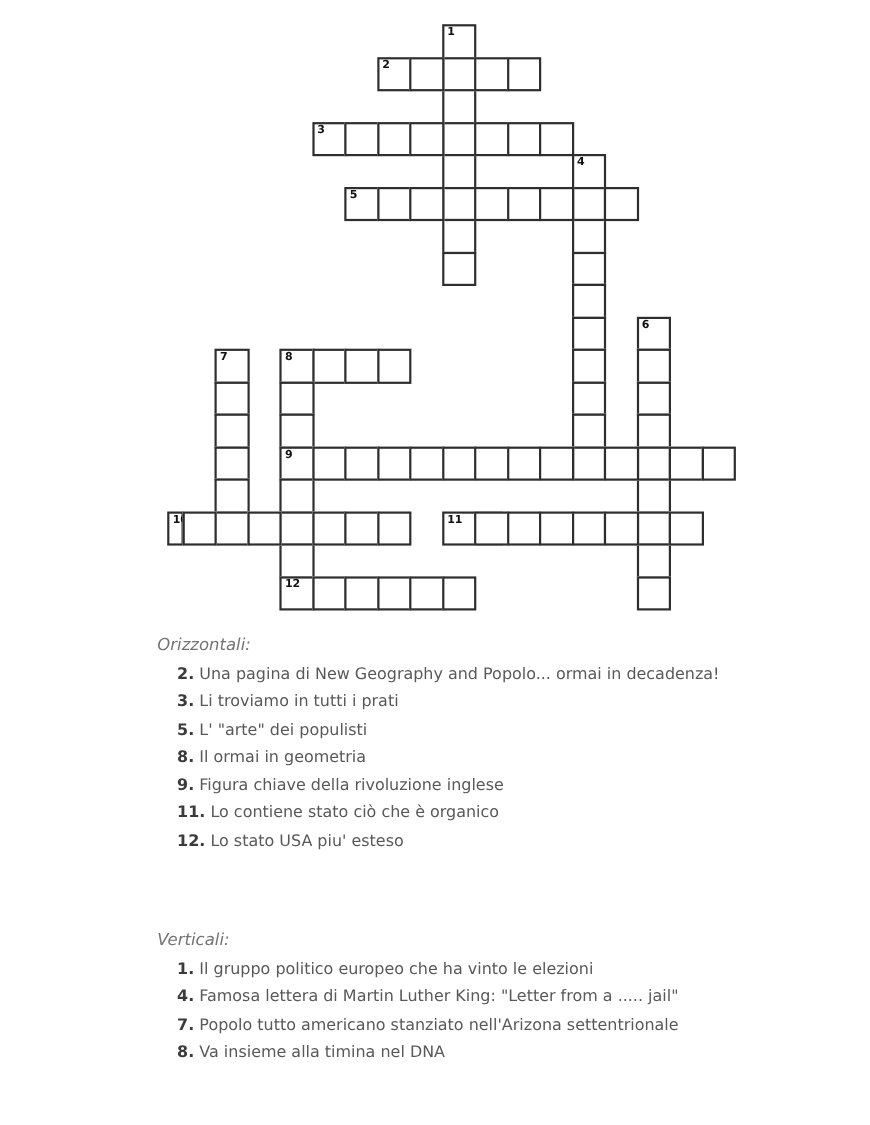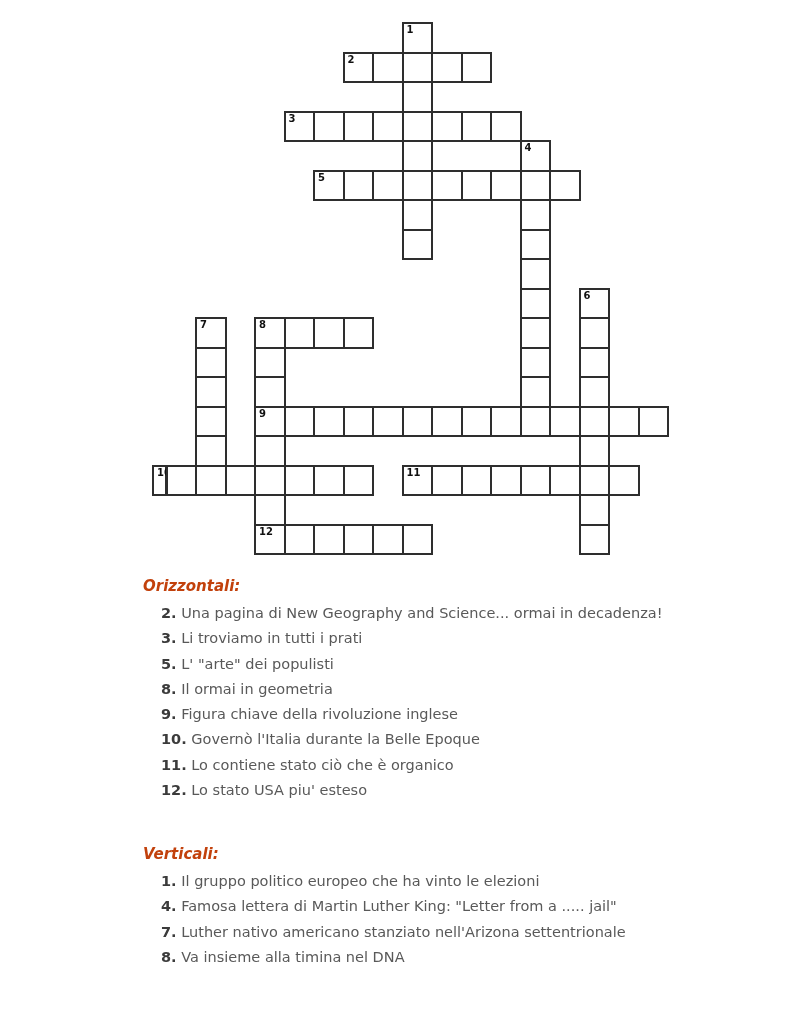--- a/index.html
+++ b/index.html
@@ -33,23 +33,23 @@
     font-size: 10px;
     line-height: 12px;
     font-weight: bold;
     color: #111111;
   }
   
   .clues-title {
     position: absolute;
     left: 143px;
     font-size: 15px;
-    font-weight: bold;
+    font-weight: normal;
     font-style: italic;
-    color: #c2410c;
+    color: #737373;
   }
   .clue-list {
     position: absolute;
     left: 161px;
     width: 600px;
   }
   .clue {
     font-size: 14.5px;
     line-height: 25.3px;
     color: #595959;
@@ -180,29 +180,28 @@
     </div>
     <div class="cell" style="left: 283.5px; top: 523.5px; width: 31.5px; height: 31.5px;"></div>
     <div class="cell" style="left: 313px; top: 523.5px; width: 31.5px; height: 31.5px;"></div>
     <div class="cell" style="left: 342.5px; top: 523.5px; width: 31.5px; height: 31.5px;"></div>
     <div class="cell" style="left: 372px; top: 523.5px; width: 31.5px; height: 31.5px;"></div>
     <div class="cell" style="left: 401.5px; top: 523.5px; width: 31.5px; height: 31.5px;"></div>
   </div>
 
 <div id="across-title" class="clues-title">Orizzontali:</div>
 <div id="across-list" class="clue-list">
-    <div class="clue"><b>2.</b><span> Una pagina di New Geography and Science... ormai in decadenza!</span></div>
+    <div class="clue"><b>2.</b><span> Una pagina di New Geography and Popolo... ormai in decadenza!</span></div>
     <div class="clue"><b>3.</b><span> Li troviamo in tutti i prati</span></div>
     <div class="clue"><b>5.</b><span> L' "arte" dei populisti</span></div>
     <div class="clue"><b>8.</b><span> Il ormai in geometria</span></div>
     <div class="clue"><b>9.</b><span> Figura chiave della rivoluzione inglese</span></div>
-    <div class="clue"><b>10.</b><span> Governò l'Italia durante la Belle Epoque</span></div>
     <div class="clue"><b>11.</b><span> Lo contiene stato ciò che è organico</span></div>
     <div class="clue"><b>12.</b><span> Lo stato USA piu' esteso</span></div>
   </div>
 
 <div id="down-title" class="clues-title">Verticali:</div>
 <div id="down-list" class="clue-list">
     <div class="clue"><b>1.</b><span> Il gruppo politico europeo che ha vinto le elezioni</span></div>
     <div class="clue"><b>4.</b><span> Famosa lettera di Martin Luther King: "Letter from a ..... jail"</span></div>
-    <div class="clue"><b>7.</b><span> Luther nativo americano stanziato nell'Arizona settentrionale</span></div>
+    <div class="clue"><b>7.</b><span> Popolo tutto americano stanziato nell'Arizona settentrionale</span></div>
     <div class="clue"><b>8.</b><span> Va insieme alla timina nel DNA</span></div>
   </div>
 
 </body></html>

